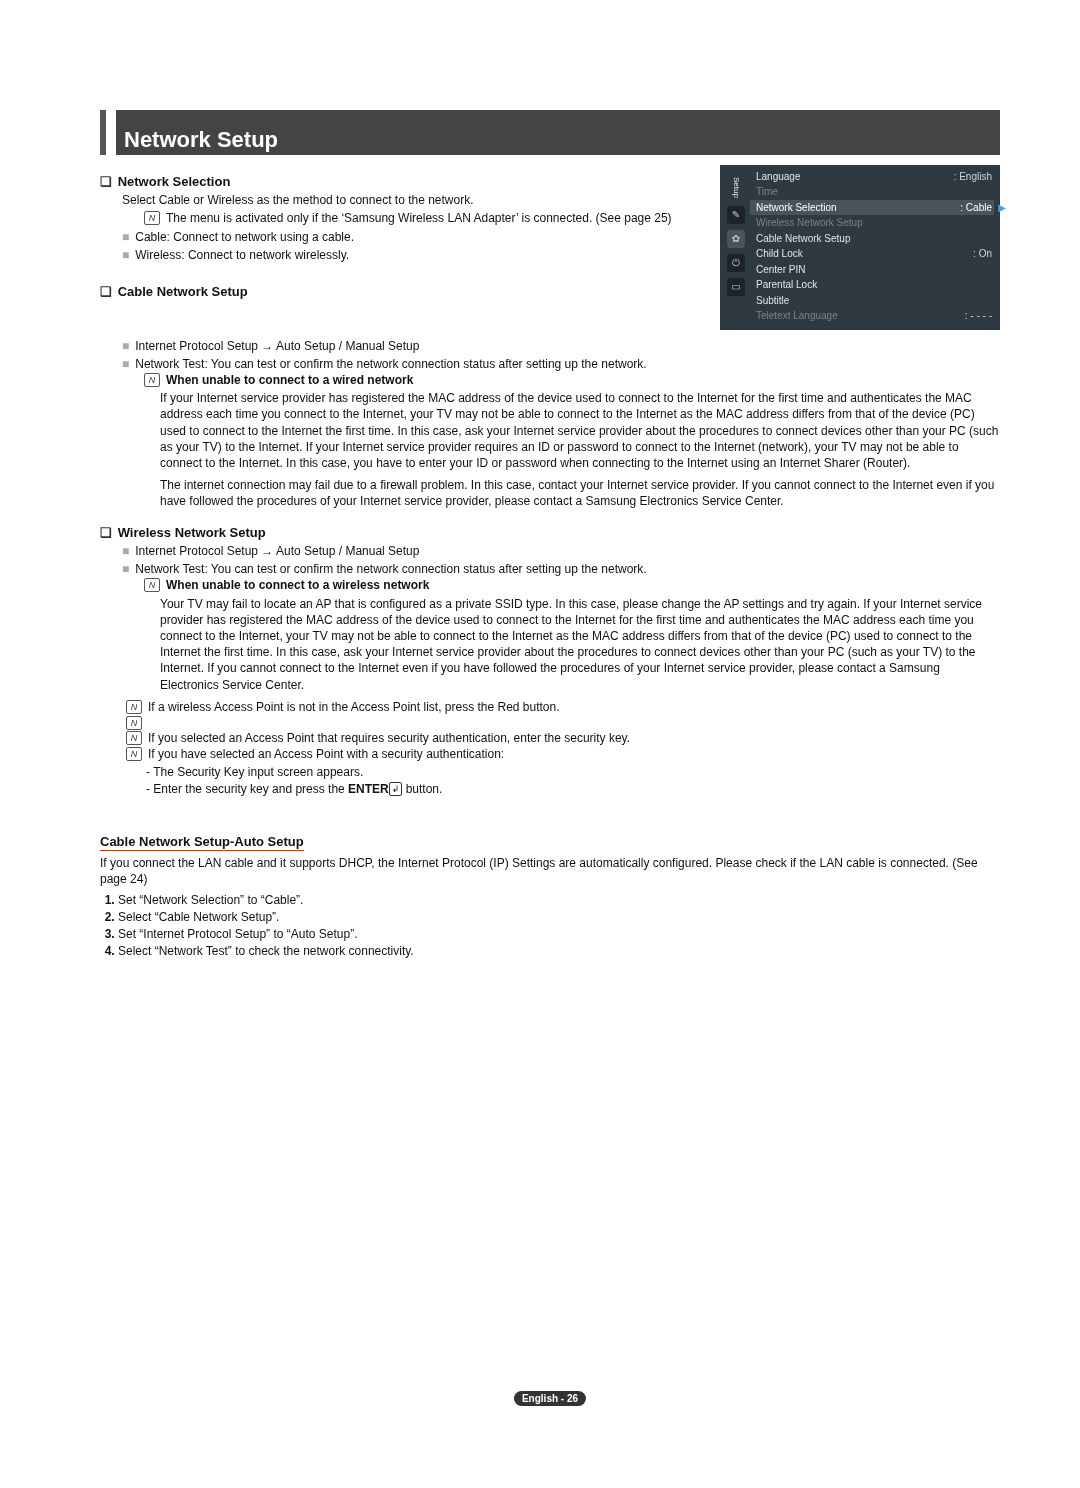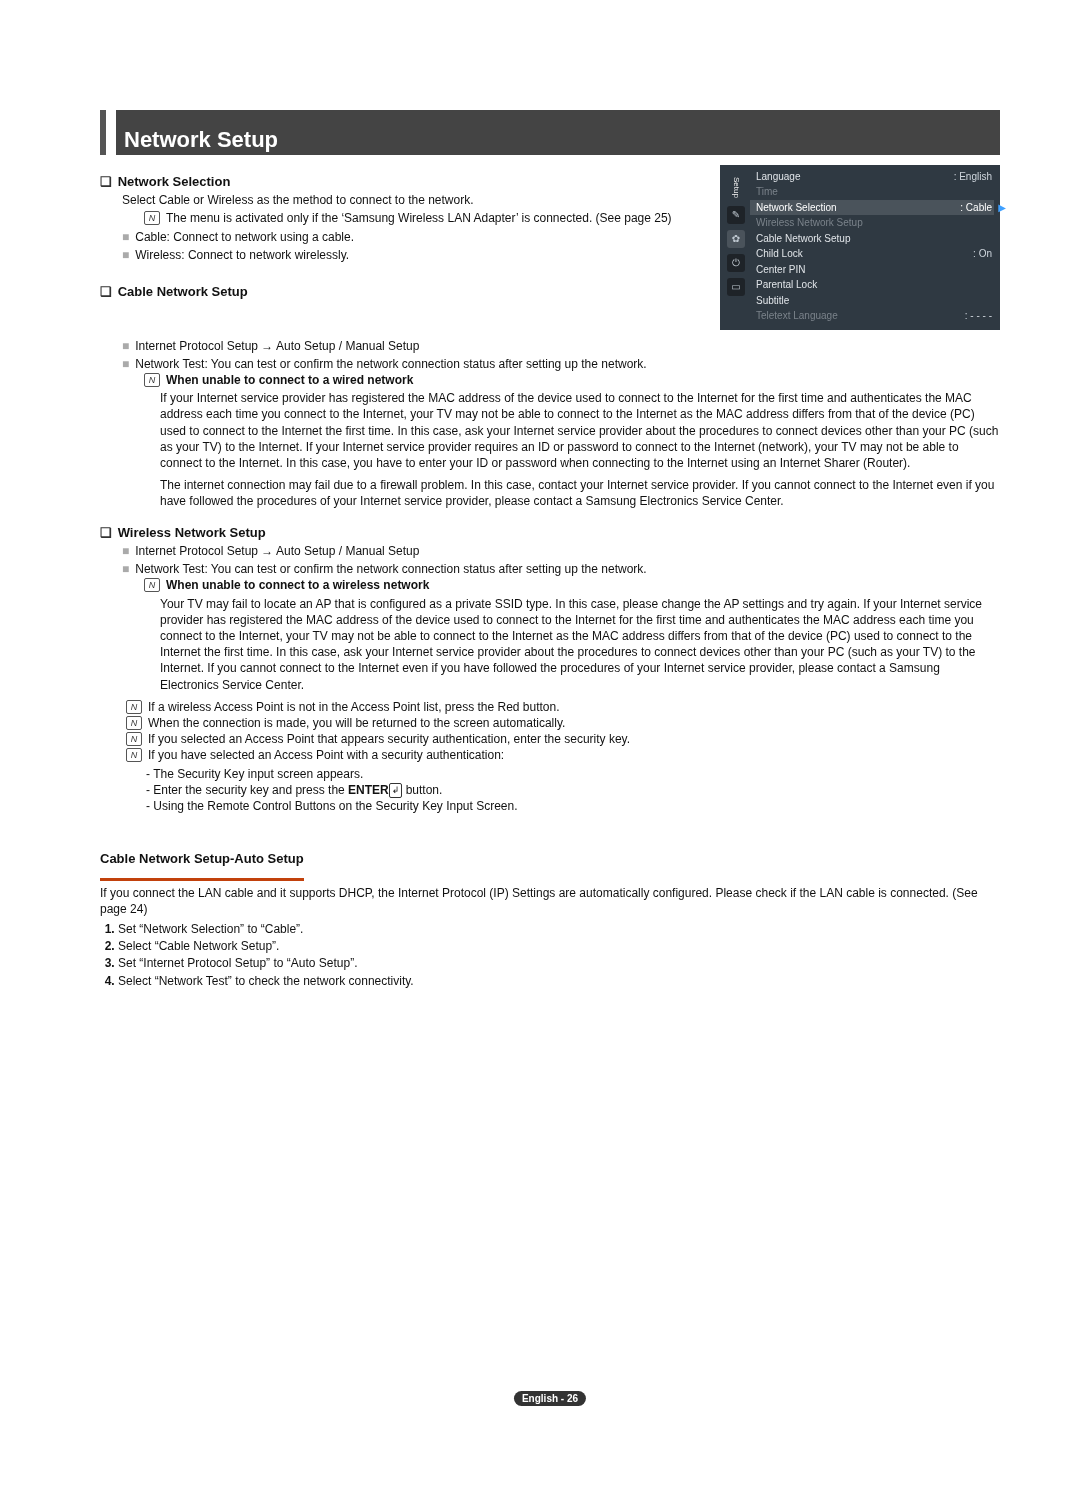--- a/index.html
+++ b/index.html
@@ -44,21 +44,21 @@
   .note-glyph {
     display:inline-block; width:14px; height:12px; 
     border:1px solid #555; border-radius:2px;
     font-size:9px; line-height:12px; text-align:center;
     font-style:italic; color:#333; flex:0 0 14px; margin-top:1px;
   }
   .note-bold { font-weight:bold; }
   .para { margin:2px 0 6px 60px; }
   .dash-list { margin-left:60px; }
   .dash-list div::before { content:"-  "; }
-  .autosetup-head { font-weight:bold; font-size:13px; border-bottom:3px solid #c2410c; display:inline-block; padding-bottom:10px; margin-top:14px;}
+  .autosetup-head { font-weight:bold; font-size:13px; border-bottom:1px solid #c2410c; display:inline-block; padding-bottom:0; margin-top:14px;}
   ol.steps { margin:4px 0 0 18px; padding:0;}
   ol.steps li { margin:1px 0; }
   ol.steps li::marker { font-weight:bold;}
   .page-num {
     position:absolute; left:50%; transform:translateX(-50%); bottom:42px;
     background:#333; color:#fff; font-size:10px; font-weight:bold;
     padding:1px 8px; border-radius:8px;
   }
   .page-wrap { position:relative; height:100%; }
 
@@ -199,35 +199,33 @@
   </div>
   <div class="para">Your TV may fail to locate an AP that is configured as a private SSID type. In this case, please change the AP settings and try again. If your Internet service provider has registered the MAC address of the device used to connect to the Internet for the first time and authenticates the MAC address each time you connect to the Internet, your TV may not be able to connect to the Internet as the MAC address differs from that of the device (PC) used to connect to the Internet the first time. In this case, ask your Internet service provider about the procedures to connect devices other than your PC (such as your TV) to the Internet. If you cannot connect to the Internet even if you have followed the procedures of your Internet service provider, please contact a Samsung Electronics Service Center.</div>
 
   <div class="note-box" style="margin-left:26px;">
     <div class="note-line">
           <span class="note-glyph">N</span>
           <span>If a wireless Access Point is not in the Access Point list, press the Red button.</span>
         </div>
     <div class="note-line">
           <span class="note-glyph">N</span>
-          <span>When the connection is made, you will be returned to the screen automatically.</span>
-        </div>
-    <div class="note-line">
-          <span class="note-glyph">N</span>
-          <span>If you selected an Access Point that appears security authentication, enter the security key.</span>
+        </div>
+    <div class="note-line">
+          <span class="note-glyph">N</span>
+          <span>If you selected an Access Point that requires security authentication, enter the security key.</span>
         </div>
     <div class="note-line">
           <span class="note-glyph">N</span>
           <span>If you have selected an Access Point with a security authentication:</span>
         </div>
   </div>
   <div class="dash-list" style="margin-left:46px;">
     <div>The Security Key input screen appears.</div>
     <div><span>Enter the security key and press the </span><b>ENTER</b><span class="icon-enter">↲</span><span> button.</span></div>
-    <div>Using the Remote Control Buttons on the Security Key Input Screen.</div>
   </div>
 </div>
 
 <div class="section" style="margin-top:22px;">
   <div class="autosetup-head">Cable Network Setup-Auto Setup</div>
   <div style="margin-top:4px;">If you connect the LAN cable and it supports DHCP, the Internet Protocol (IP) Settings are automatically configured. Please check if the LAN cable is connected. (See page 24)</div>
   <ol class="steps">
     <li>Set “Network Selection” to “Cable”.</li>
     <li>Select “Cable Network Setup”.</li>
     <li>Set “Internet Protocol Setup” to “Auto Setup”.</li>

